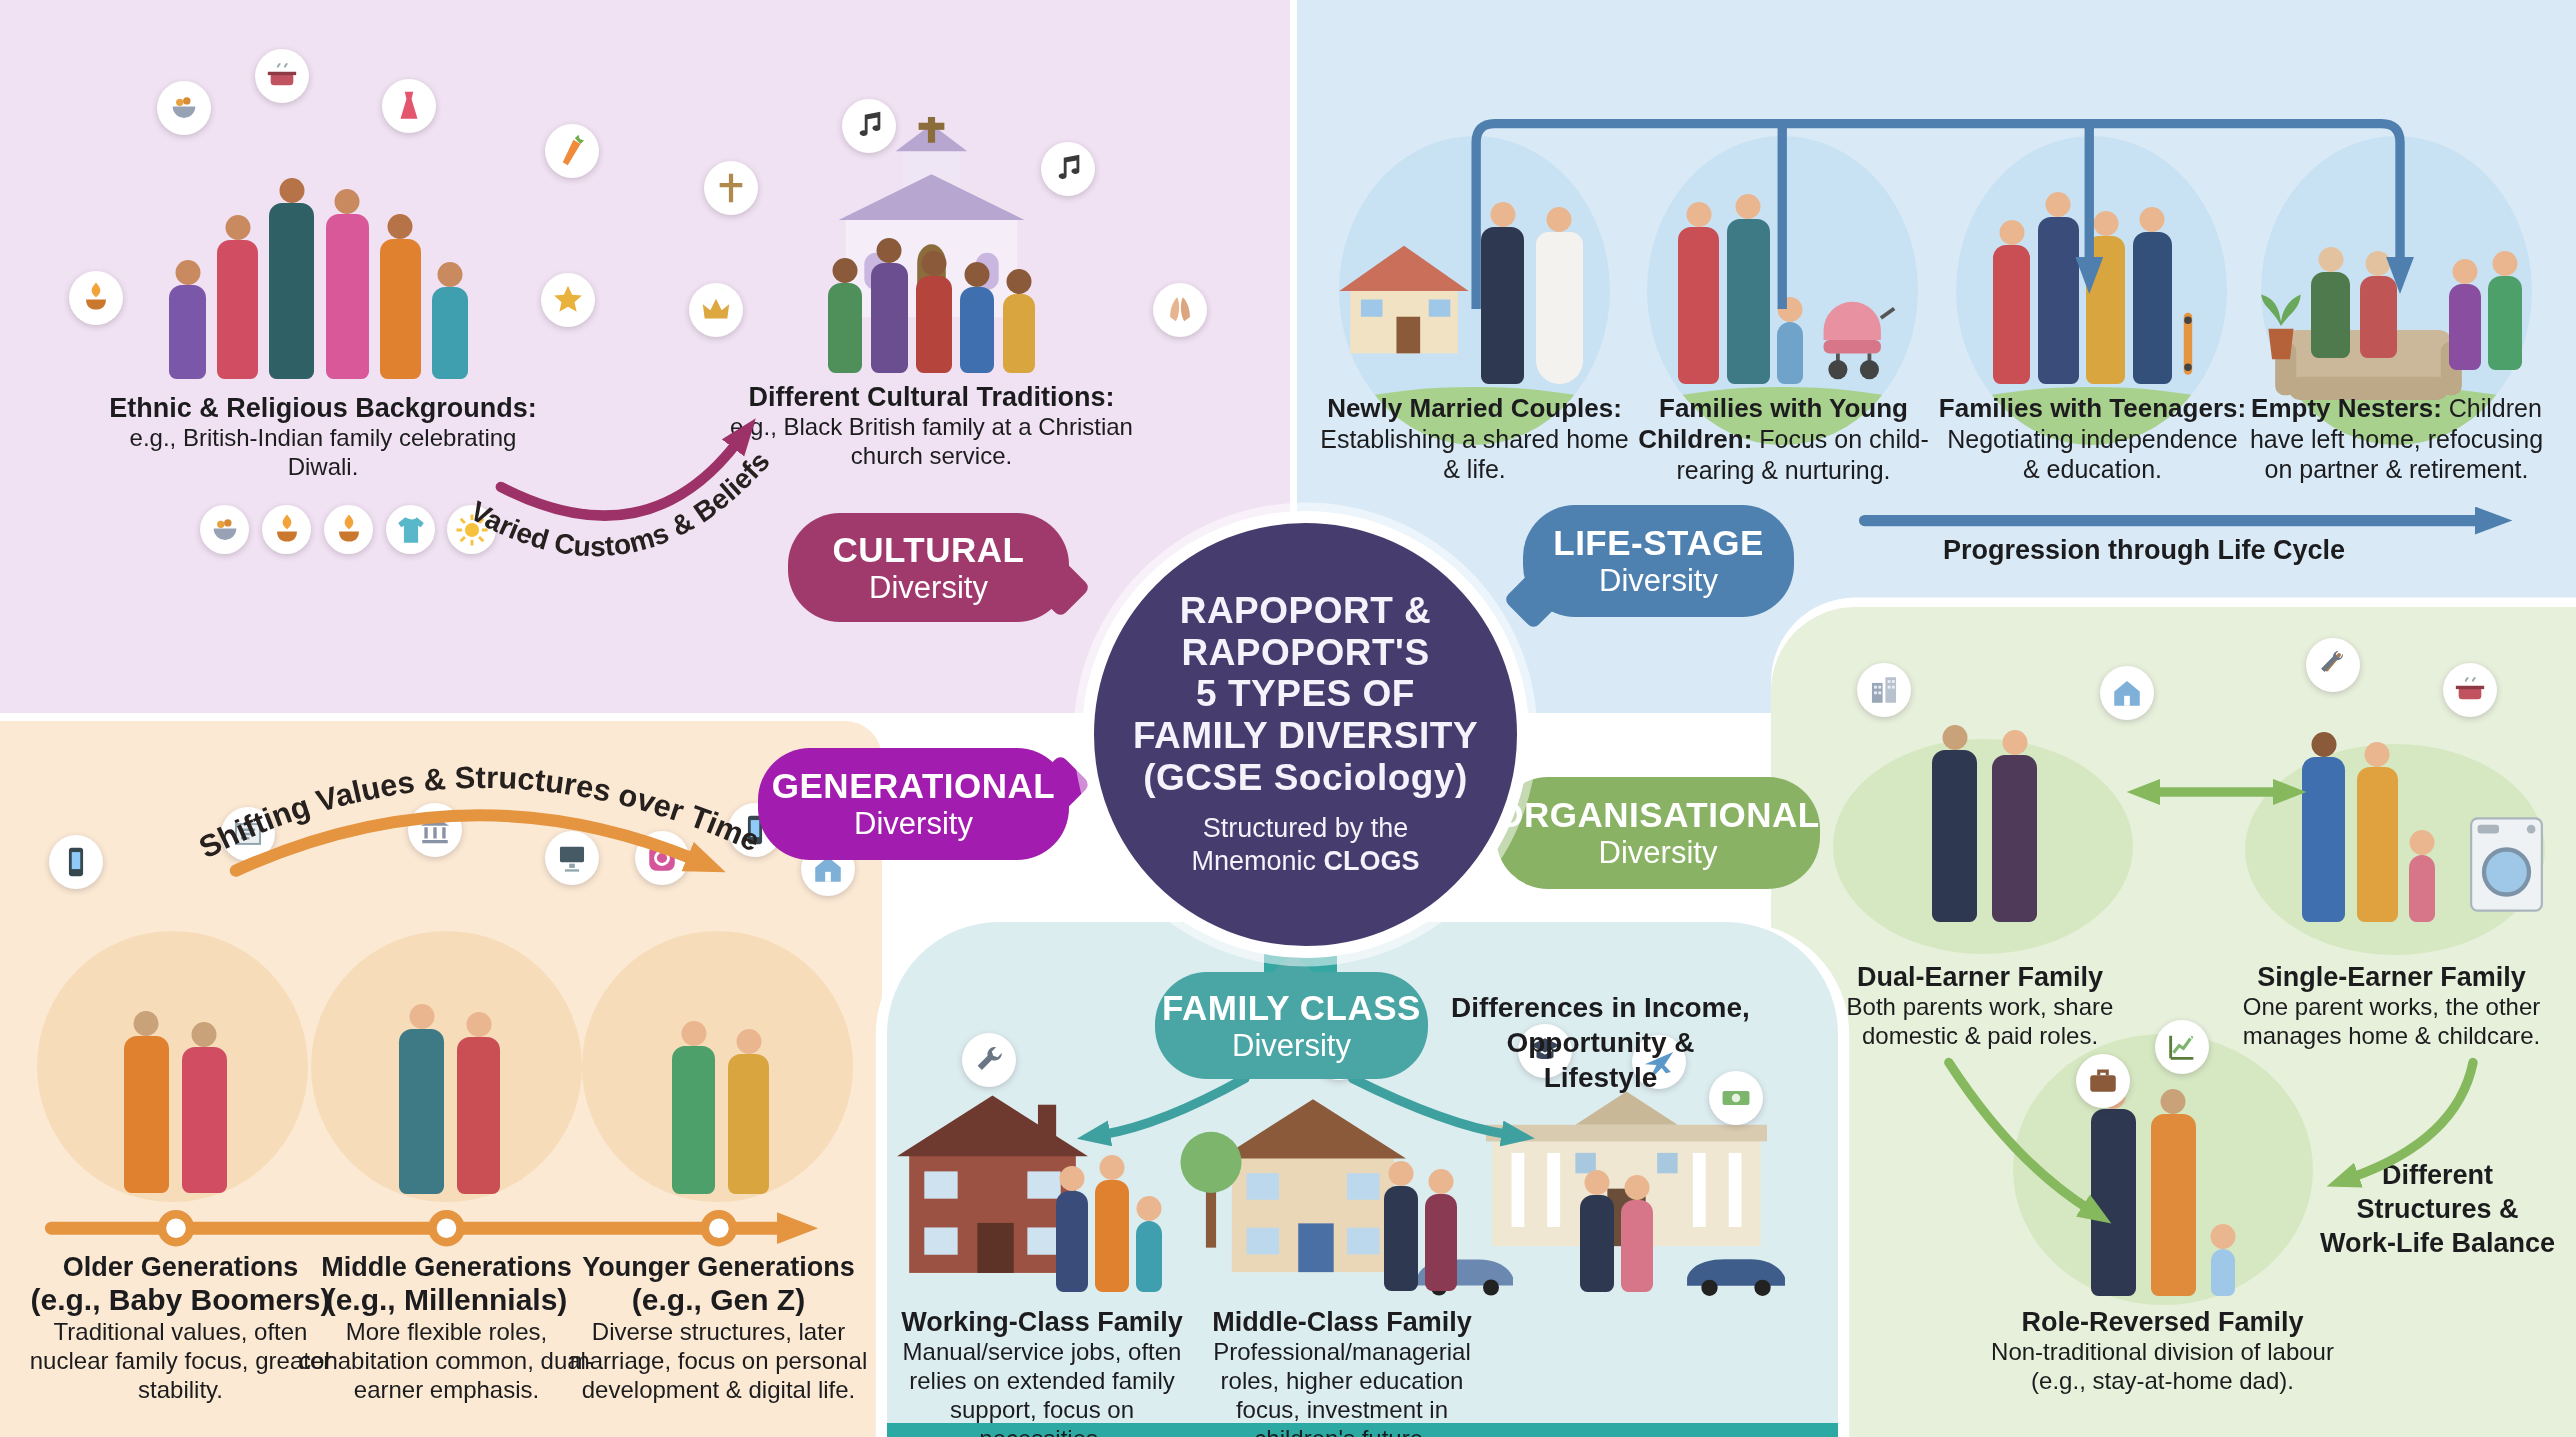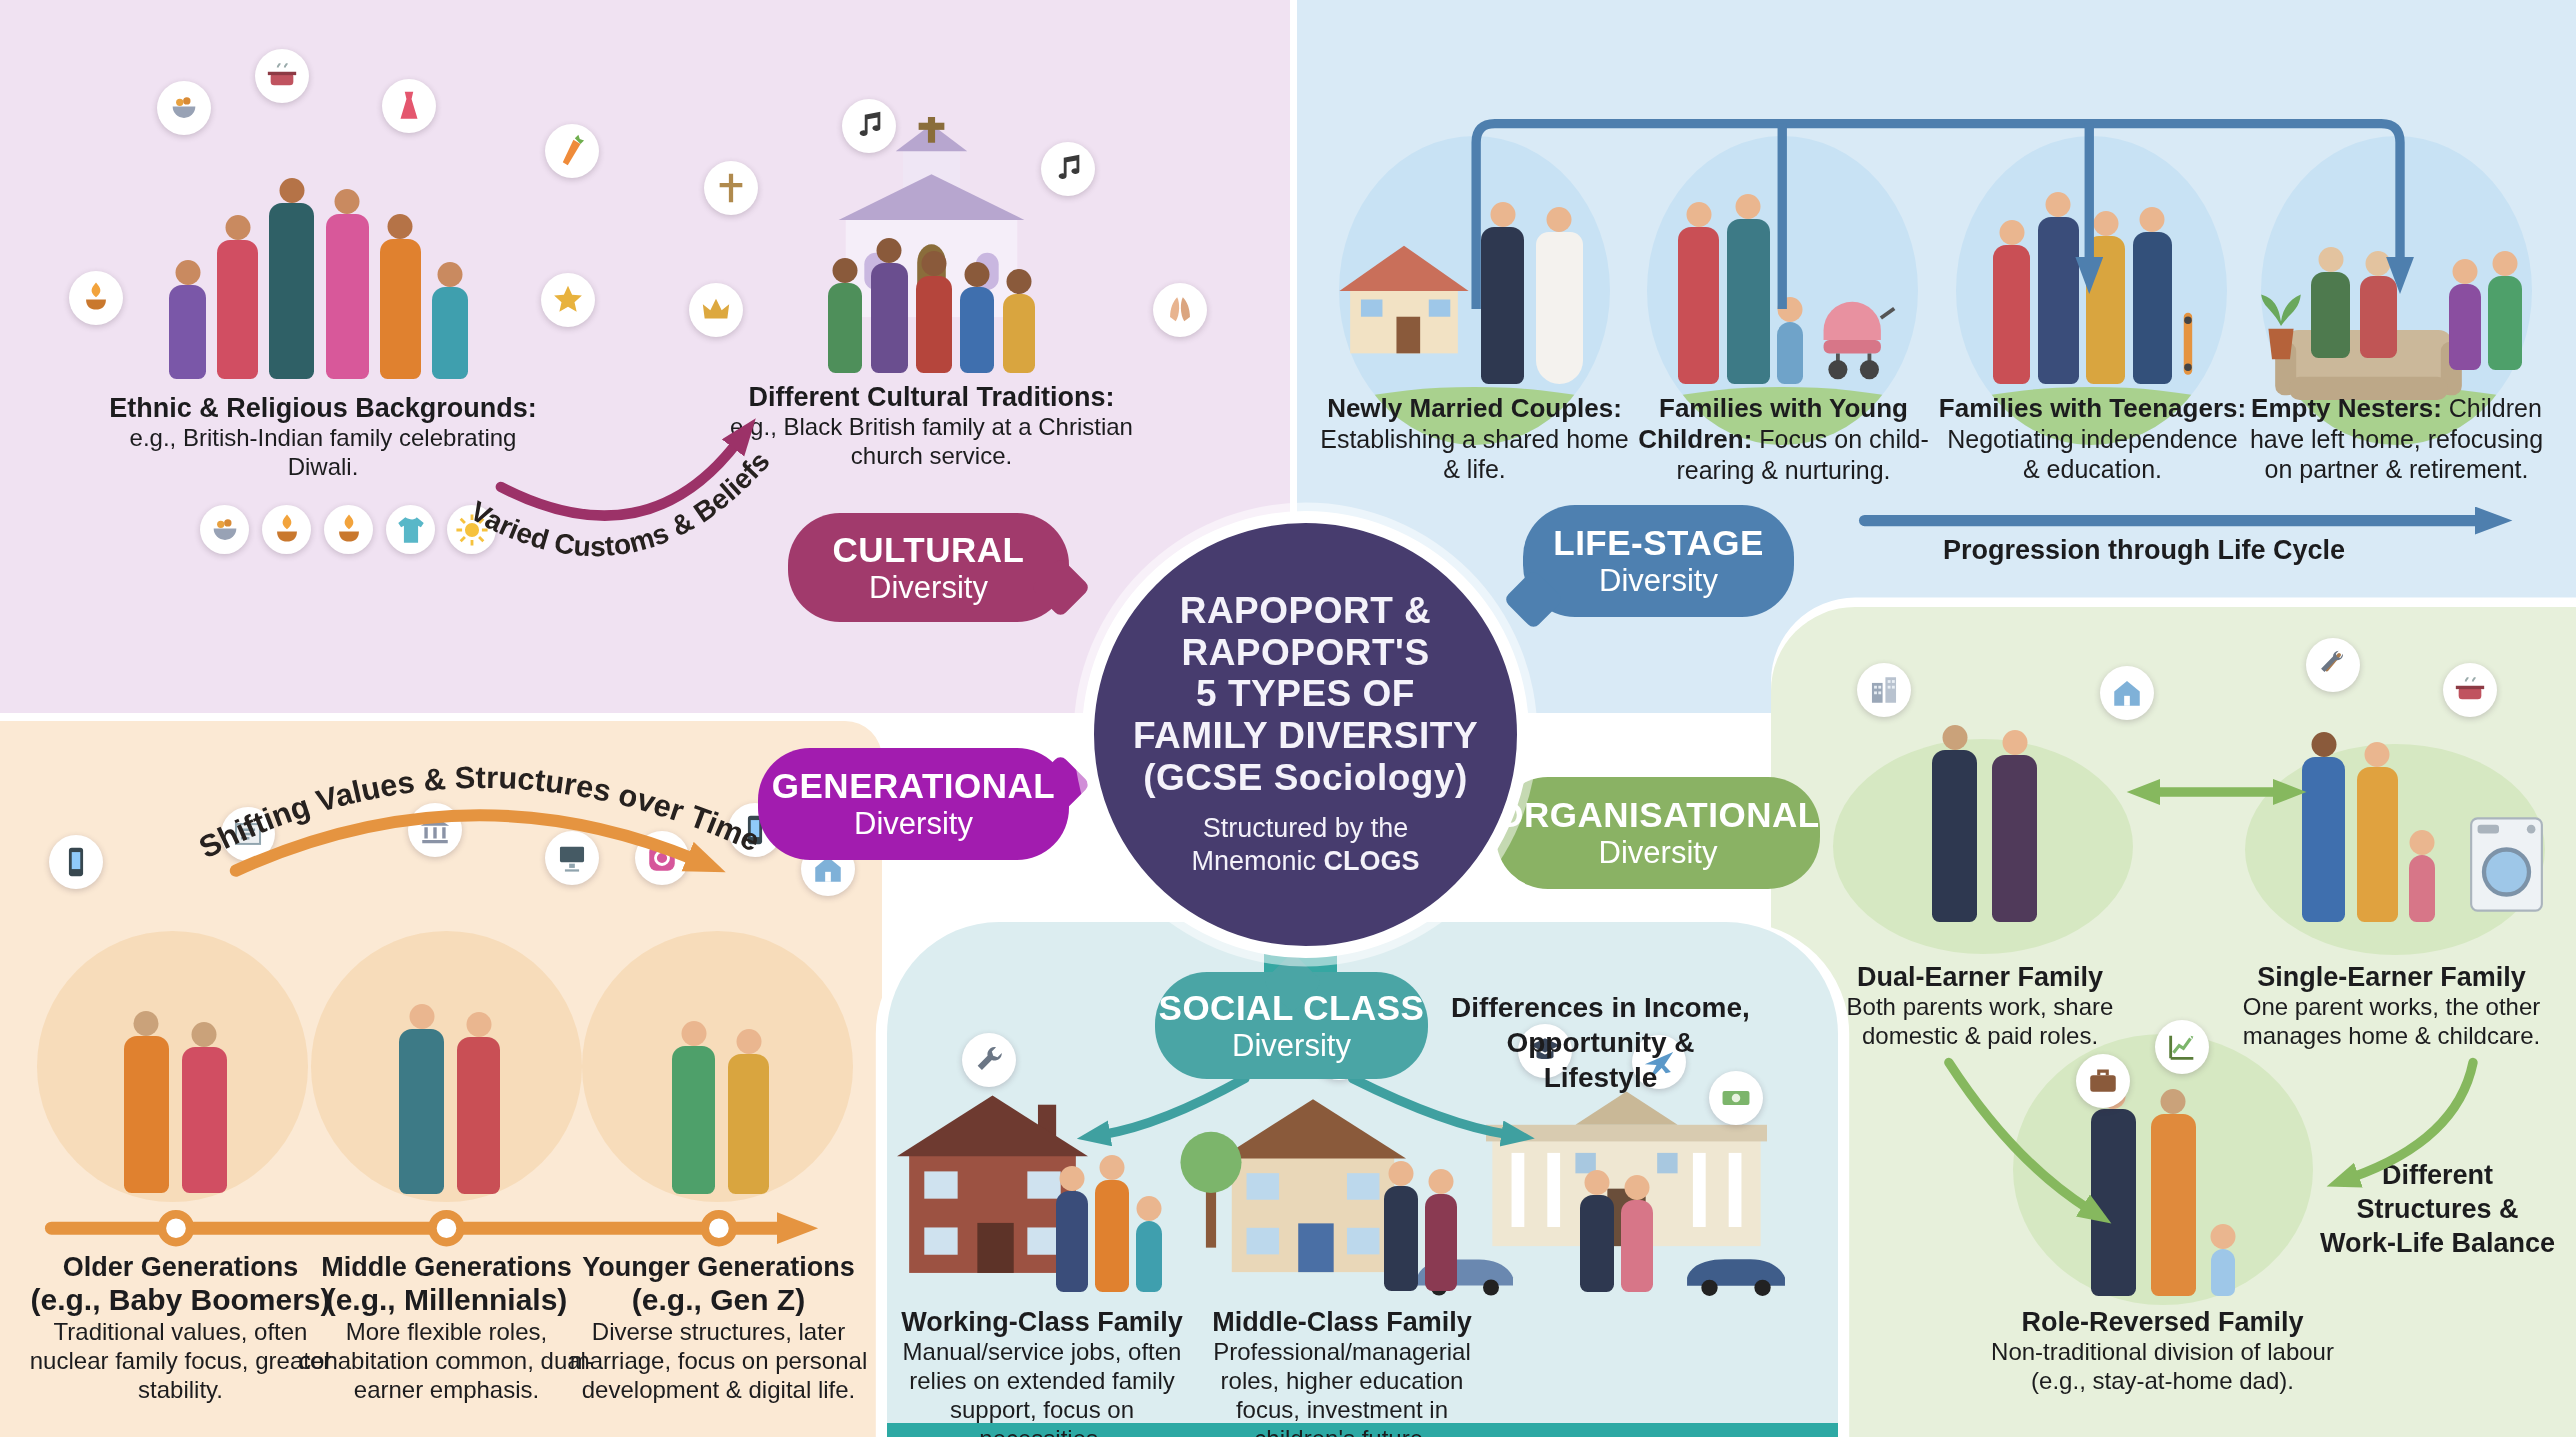--- a/index.html
+++ b/index.html
@@ -709,21 +709,21 @@
     <span class="t1">GENERATIONAL</span>
     <span class="t2">Diversity</span>
   </div>
   <div class="badge" style="left:1496px;top:777px;width:324px;height:112px;background:#8ab264">
     <span class="tail" style="left:-13px;top:15px"></span>
     <span class="t1">ORGANISATIONAL</span>
     <span class="t2">Diversity</span>
   </div>
   <div class="badge" style="left:1155px;top:972px;width:273px;height:107px;background:#4aa5a5">
     <span class="tail" style="top:-11.2px;left:116px"></span>
-    <span class="t1">SOCIAL CLASS</span>
+    <span class="t1">FAMILY CLASS</span>
     <span class="t2">Diversity</span>
   </div>
 
   <div id="center-circle">
     <div class="ct">RAPOPORT &amp;</div>
     <div class="ct">RAPOPORT'S</div>
     <div class="ct">5 TYPES OF</div>
     <div class="ct">FAMILY DIVERSITY</div>
     <div class="ct">(GCSE Sociology)</div>
     <div class="cs" style="margin-top:13px">Structured by the</div>

